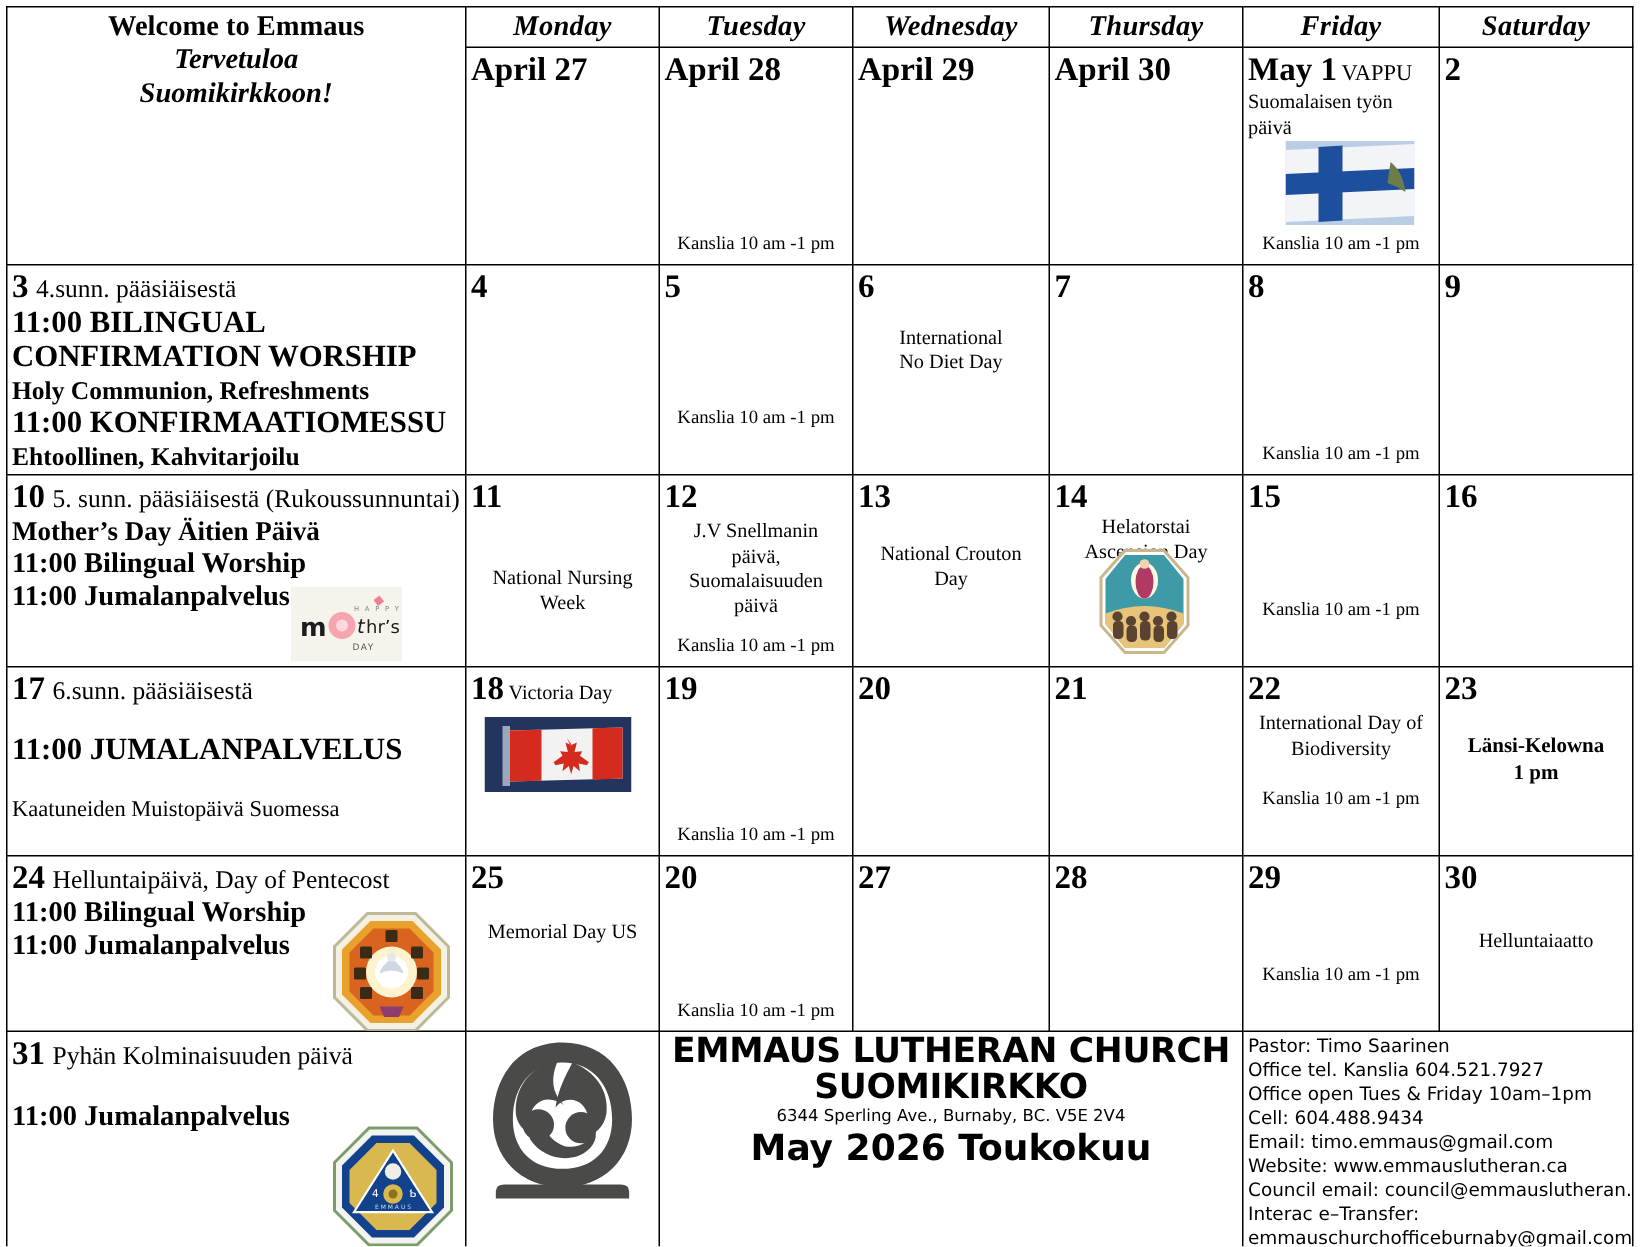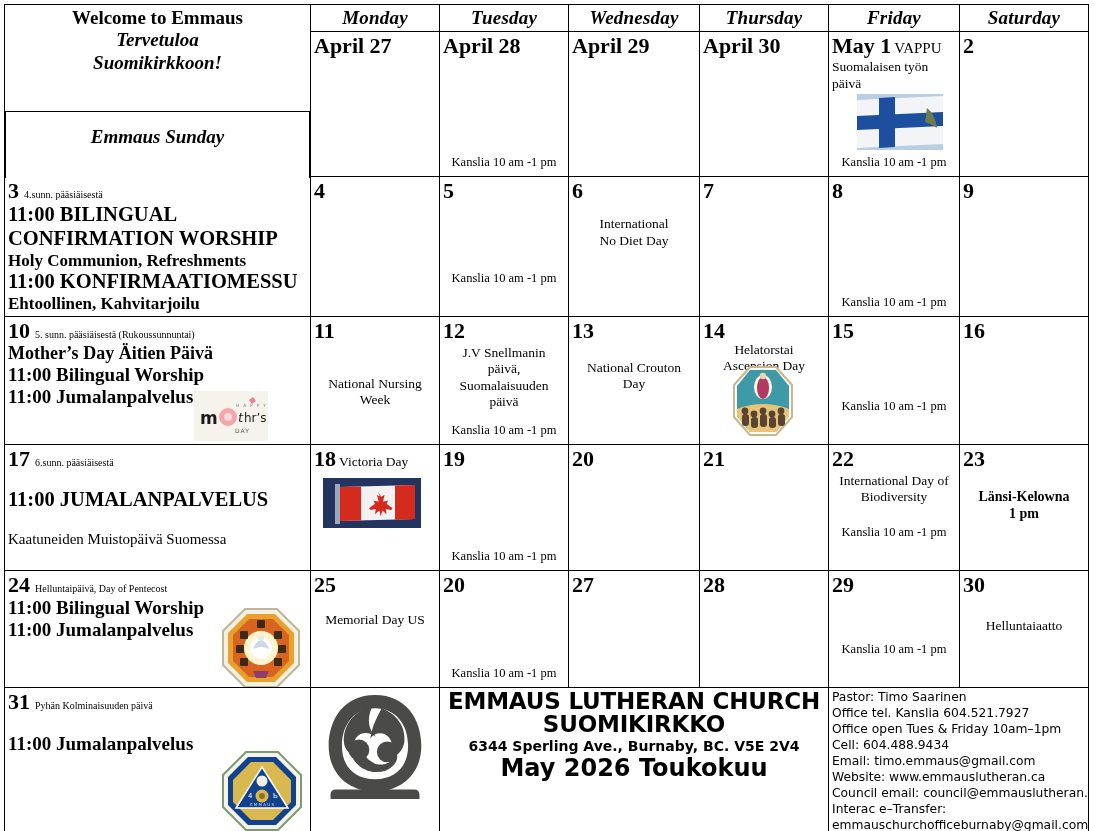--- a/index.html
+++ b/index.html
@@ -114,21 +114,21 @@
 
   
   .sun-cell { padding: 2px 4px 2px 5px; }
   .sun-head {
     line-height: 1.1;
     margin-bottom: 1px;
     white-space: nowrap;
   }
   .sun-head .daynum { font-size: 22px; }
   .sun-head .desc {
-    font-size: 10px;
+    font-size: 17px;
     padding-left: 5px;
   }
   .worship-line {
     font-weight: bold;
     font-size: 19px;
     line-height: 1.16;
     white-space: nowrap;
   }
   .worship-line.lg { font-size: 20.5px; }
   .worship-sub {
@@ -202,22 +202,22 @@
     font-family: "DejaVu Sans", sans-serif;
     padding-top: 5px;
   }
   .church-name {
     font-weight: bold;
     font-size: 23px;
     line-height: 1.02;
     letter-spacing: -0.2px;
   }
   .church-addr {
-    font-weight: bold;
-    font-size: 14px;
+    font-weight: normal;
+    font-size: 11px;
     line-height: 1.15;
     margin-top: 1px;
   }
   .church-month {
     font-weight: bold;
     font-size: 24px;
     line-height: 1.1;
     margin-top: 1px;
   }
   .contact-cell {
@@ -571,16 +571,13 @@
         <div>Website: www.emmauslutheran.ca</div>
         <div>Council email: council@emmauslutheran.ca</div>
         <div>Interac e–Transfer:</div>
         <div>emmauschurchofficeburnaby@gmail.com</div>
       </td>
     </tr>
 
     </tbody>
   </table>
 
-  <div style="position:absolute;left:5px;top:111px;width:305px;height:67px;border-top:1.2px solid #000;border-left:1.6px solid #000;border-right:1.2px solid #000;box-sizing:border-box;background:#fff;text-align:center;padding-top:14px">
-    <span class="emmaus-sunday">Emmaus Sunday</span>
-  </div>
 </div>
 
 </body></html>

